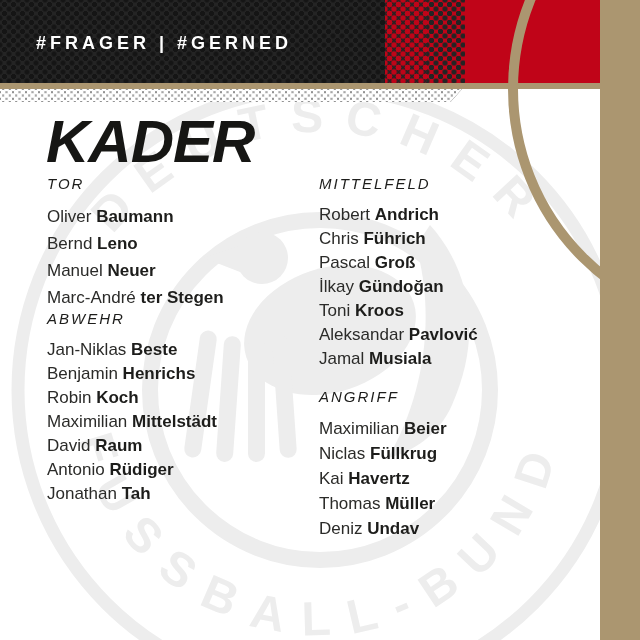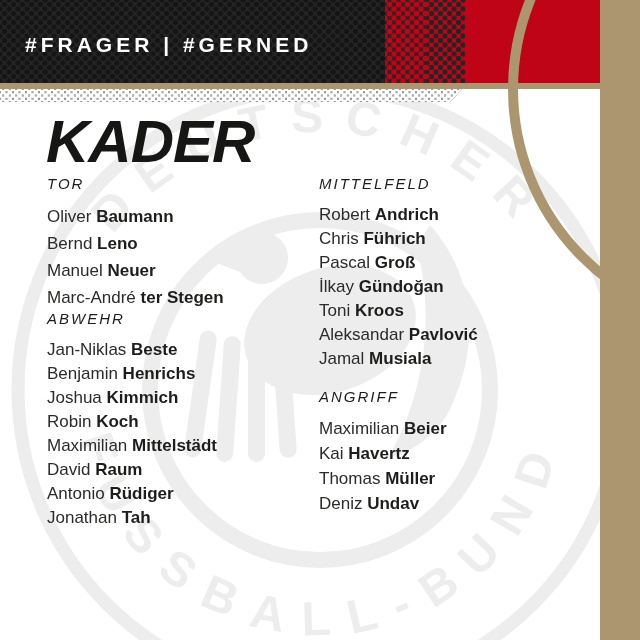--- a/index.html
+++ b/index.html
@@ -14,22 +14,22 @@
   
   .header{
     position:absolute;left:0;top:0;width:600px;height:83px;z-index:2;
     background-color:#242424;
     background-image:
       radial-gradient(circle,#151515 2.3px,transparent 2.8px),
       radial-gradient(circle,#151515 2.3px,transparent 2.8px);
     background-size:9px 9px;background-position:0 0,4.5px 4.5px;
   }
   .hashtags{
-    position:absolute;left:25px;top:33px;z-index:3;
-    color:#ffffff;font-size:21px;font-weight:700;letter-spacing:4px;white-space:nowrap;
+    position:absolute;left:36px;top:33px;z-index:3;
+    color:#ffffff;font-size:18px;font-weight:700;letter-spacing:4px;white-space:nowrap;
   }
   .trans-a{
     position:absolute;left:385px;top:0;width:42px;height:83px;z-index:2;
     background-color:#242424;
     background-image:
       radial-gradient(circle,#c00418 2.7px,transparent 3.2px),
       radial-gradient(circle,#c00418 2.7px,transparent 3.2px);
     background-size:9px 9px;background-position:0 0,4.5px 4.5px;
   }
   .trans-b{
@@ -138,21 +138,20 @@
         <div class="row"><span class="fn">Manuel</span> <span class="ln">Neuer</span></div>
         <div class="row"><span class="fn">Marc-André</span> <span class="ln">ter Stegen</span></div>
       </div>
   </div>
   <div class="section s-abwehr">
     <h2>ABWEHR</h2>
     <div class="players">
 
         <div class="row"><span class="fn">Jan-Niklas</span> <span class="ln">Beste</span></div>
         <div class="row"><span class="fn">Benjamin</span> <span class="ln">Henrichs</span></div>
-        <div class="row"><span class="fn">Joshua</span> <span class="ln">Kimmich</span></div>
         <div class="row"><span class="fn">Robin</span> <span class="ln">Koch</span></div>
         <div class="row"><span class="fn">Maximilian</span> <span class="ln">Mittelstädt</span></div>
         <div class="row"><span class="fn">David</span> <span class="ln">Raum</span></div>
         <div class="row"><span class="fn">Antonio</span> <span class="ln">Rüdiger</span></div>
         <div class="row"><span class="fn">Jonathan</span> <span class="ln">Tah</span></div>
       </div>
   </div>
 </div>
 
 <div class="col col-right">
@@ -167,18 +166,19 @@
         <div class="row"><span class="fn">Toni</span> <span class="ln">Kroos</span></div>
         <div class="row"><span class="fn">Aleksandar</span> <span class="ln">Pavlović</span></div>
         <div class="row"><span class="fn">Jamal</span> <span class="ln">Musiala</span></div>
       </div>
   </div>
   <div class="section s-angriff">
     <h2>ANGRIFF</h2>
     <div class="players">
 
     <div class="row"><span class="fn">Maximilian</span> <span class="ln">Beier</span></div>
+        <div class="row"><span class="fn">Niclas</span> <span class="ln">Füllkrug</span></div>
         <div class="row"><span class="fn">Kai</span> <span class="ln">Havertz</span></div>
         <div class="row"><span class="fn">Thomas</span> <span class="ln">Müller</span></div>
         <div class="row"><span class="fn">Deniz</span> <span class="ln">Undav</span></div>
       </div>
   </div>
 </div>
 
 </body></html>

